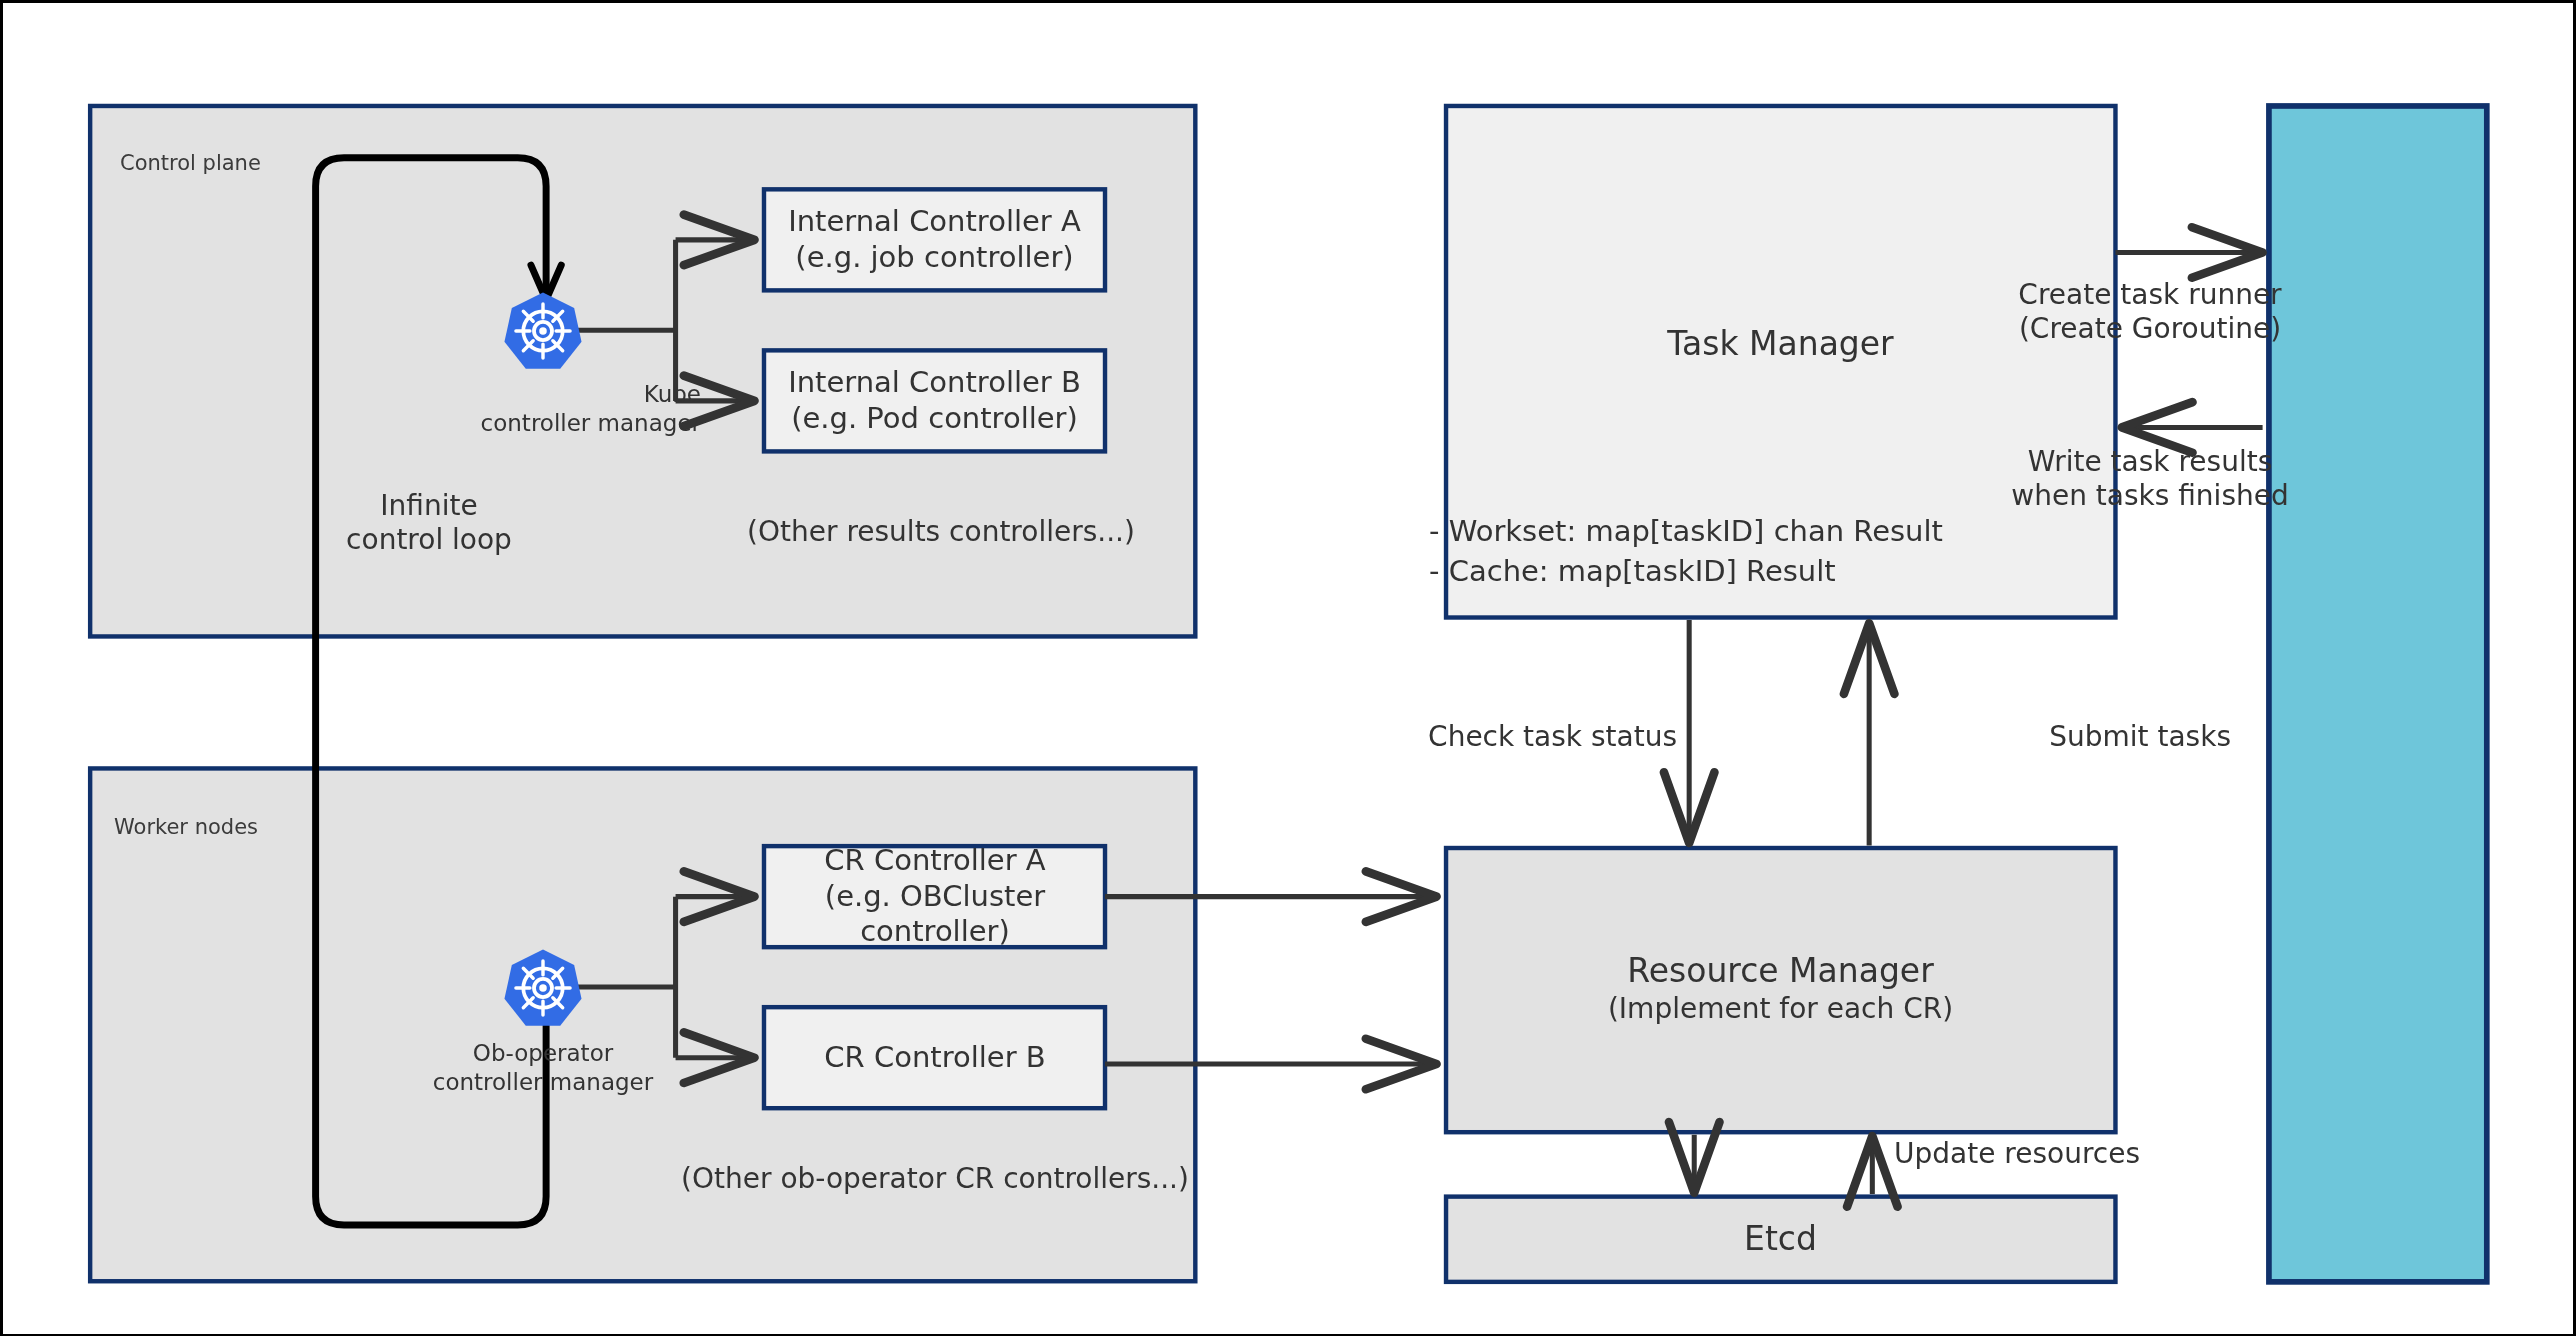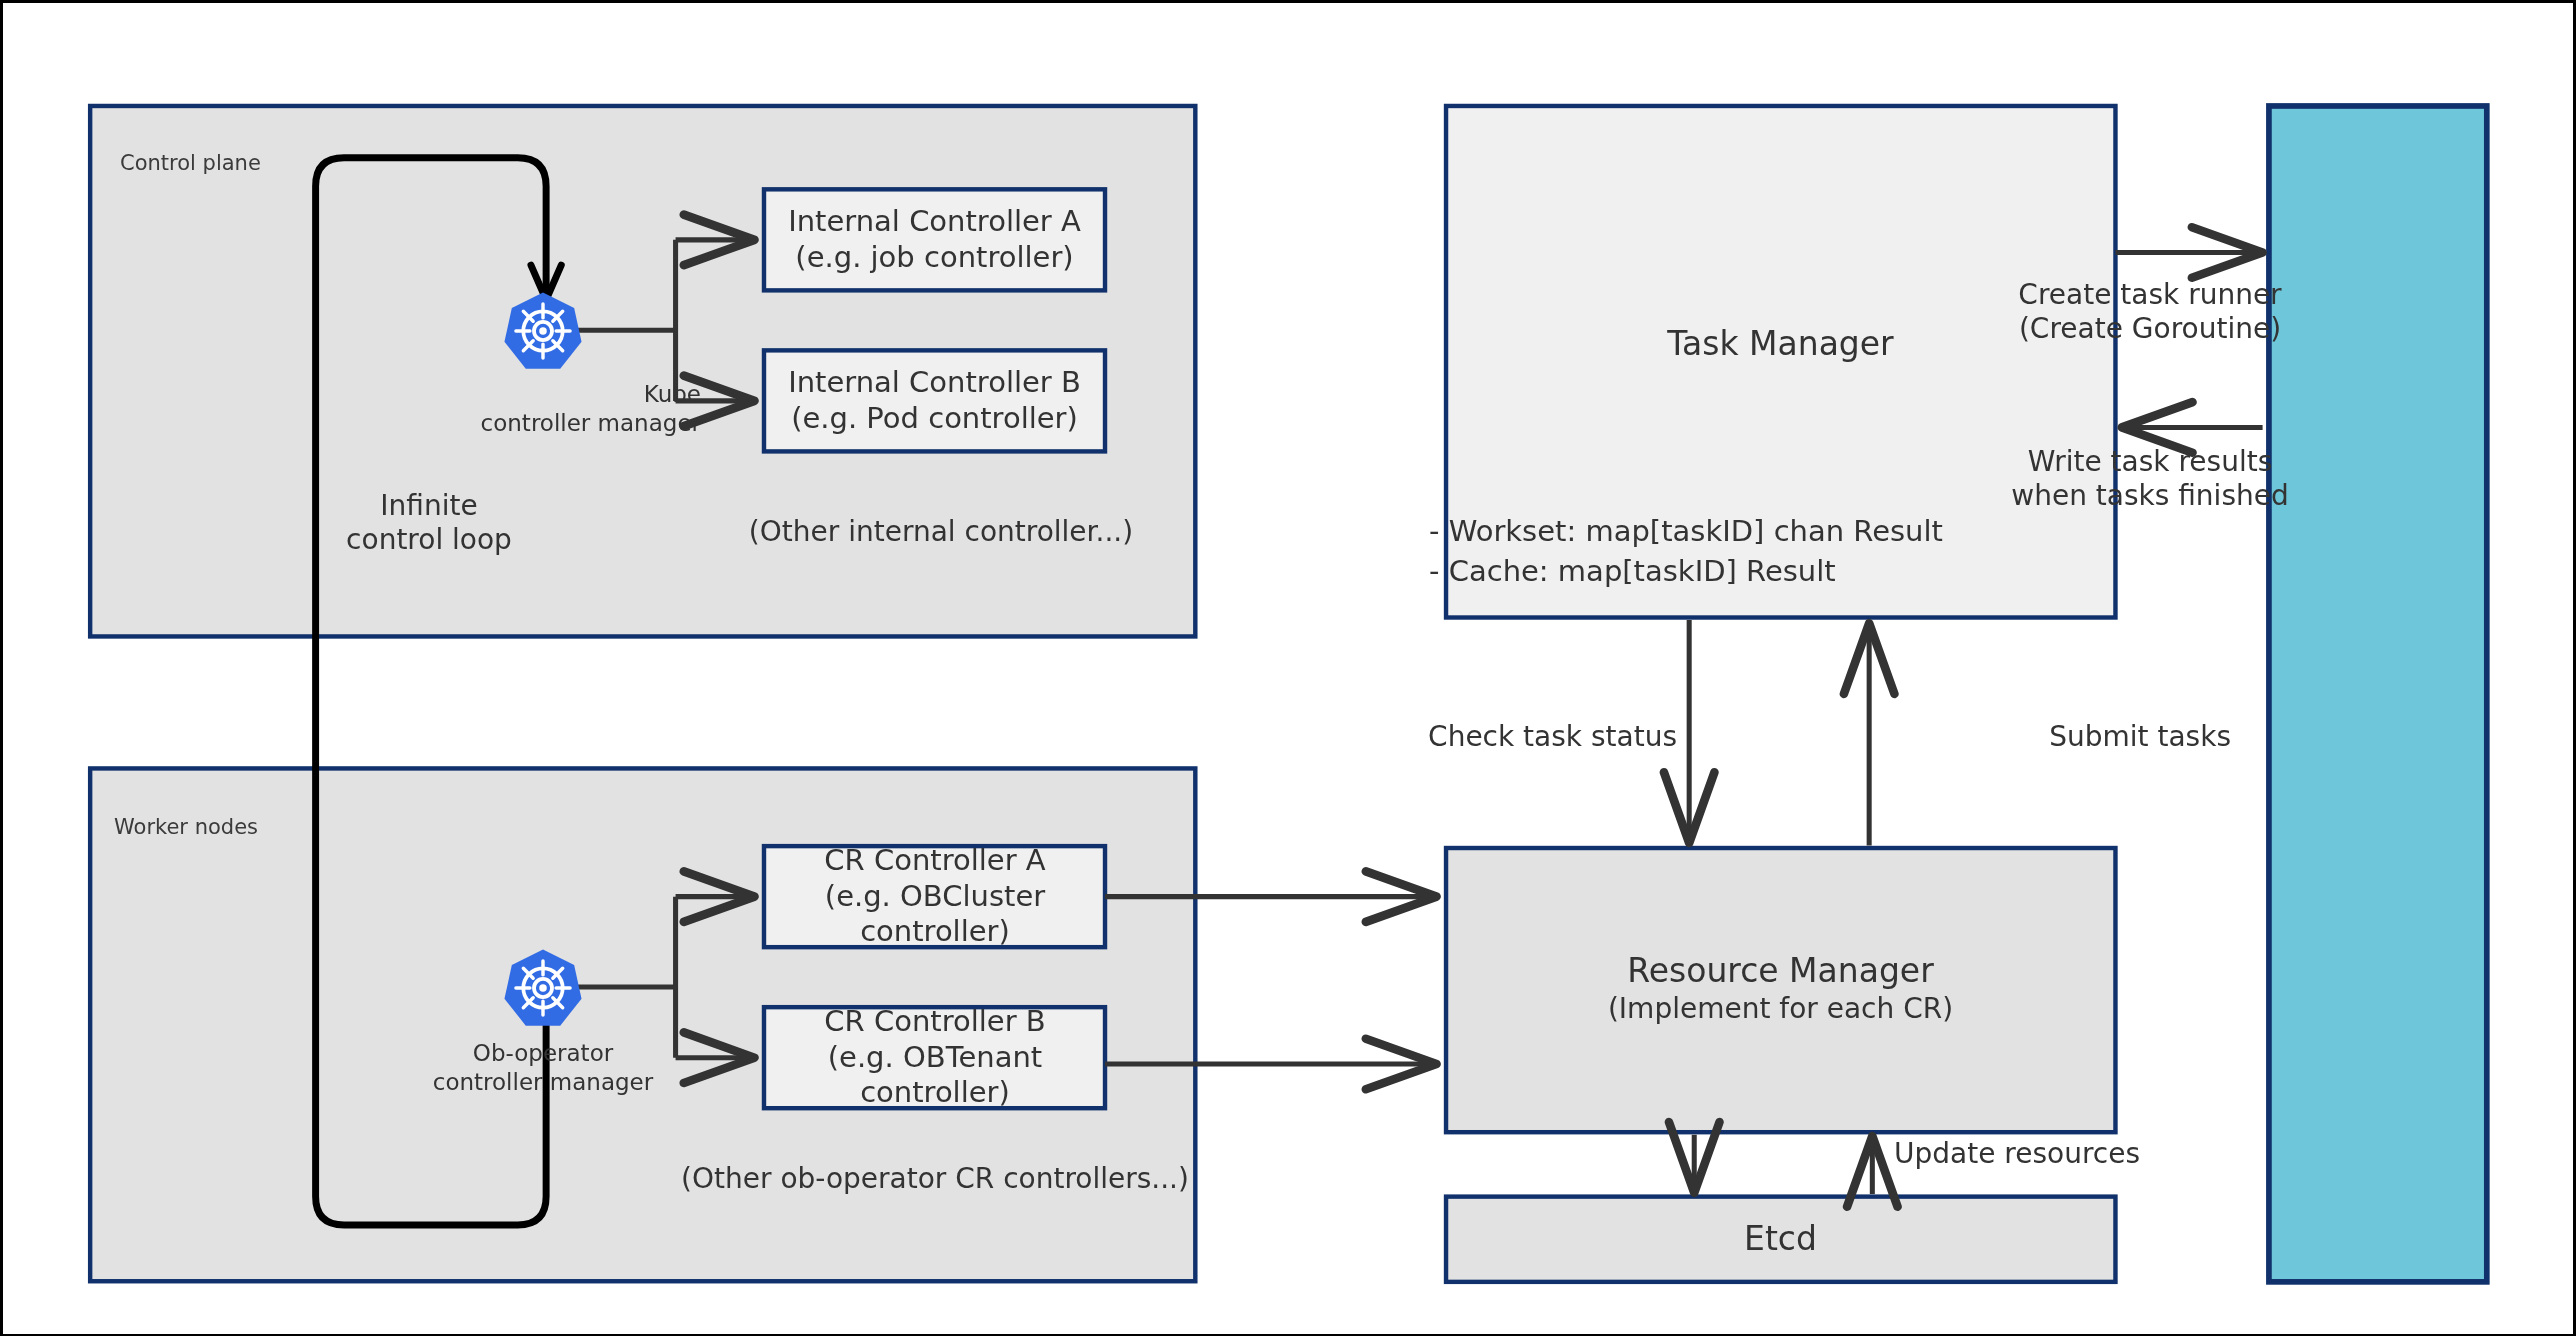--- a/index.html
+++ b/index.html
@@ -195,42 +195,41 @@
     <div>CR Controller A</div>
     <div>(e.g. OBCluster controller)</div>
   </div>
 
   <div class="boxtext t-mid" style="left:761px; top:347px; width:341px; height:101px;">
     <div>Internal Controller B</div>
     <div>(e.g. Pod controller)</div>
   </div>
   <div class="boxtext t-mid" style="left:752px; top:1004px; width:360px; height:101px;">
     <div>CR Controller B</div>
-    <div>(e.g. OBTenant controller)</div>
   </div>
 
   <div class="boxtext t-big" style="left:1443px; top:316px; width:669px; height:51px;">
     <div>Task Manager</div>
   </div>
   <div class="mono-list" style="left:1426px; top:508px;">- Workset: map[taskID] chan Result
 - Cache: map[taskID] Result</div>
 
   <div class="boxtext" style="left:1443px; top:935px; width:669px; height:101px;">
     <div class="t-big">Resource Manager</div>
     <div class="t-note">(Implement for each CR)</div>
   </div>
 
   <div class="boxtext t-big" style="left:1443px; top:1194px; width:669px; height:85px;">
     <div>Etcd</div>
   </div>
 
 
   <div class="lbl t-note" style="left:303px; top:486px; width:246px;">Infinite
 control loop</div>
-  <div class="lbl t-note" style="left:717px; top:512px; width:442px;">(Other internal controller...)</div>
+  <div class="lbl t-note" style="left:717px; top:512px; width:442px;">(Other results controllers...)</div>
   <div class="lbl t-note" style="left:1989px; top:275px; width:316px;">Create task runner
 (Create Goroutine)</div>
 
   <div class="lbl t-note" style="left:673px; top:1159px; width:518px;">(Other ob-operator CR controllers...)</div>
   <div class="lbl t-note" style="left:1989px; top:442px; width:316px;">Write task results
 when tasks finished</div>
   <div class="lbl t-note" style="left:1383px; top:717px; width:291px; text-align:right;">Check task status</div>
   <div class="lbl t-note" style="left:1975px; top:717px; width:253px; text-align:right;">Submit tasks</div>
   <div class="lbl t-note" style="left:1891px; top:1134px; width:297px; text-align:left;">Update resources</div>
 

